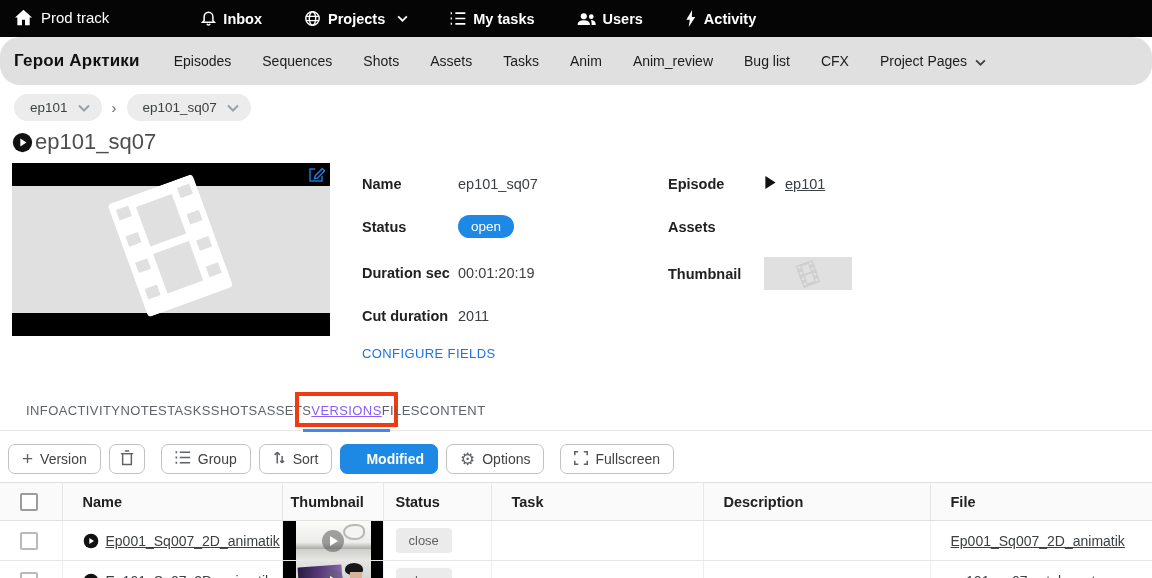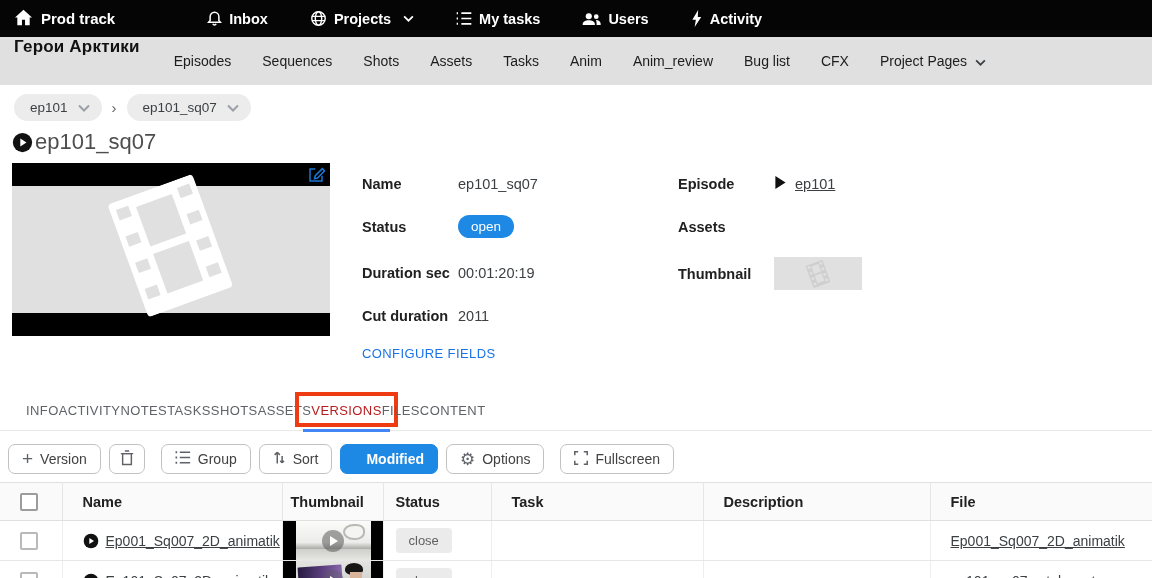--- a/index.html
+++ b/index.html
@@ -2,27 +2,27 @@
 <html><head>
 <meta charset="utf-8">
 <style>
   * { margin:0; padding:0; box-sizing:border-box; }
   html,body { width:1152px; height:578px; overflow:hidden; background:#fff;
     font-family:"Liberation Sans","DejaVu Sans",sans-serif; color:#212121; }
 
   
   .topnav { height:37px; background:#050505; display:flex; align-items:center;
     padding:0 14px; color:#fff; }
-  .brand { display:flex; align-items:center; gap:8px; font-weight:bold; font-size:15px; }
+  .brand { display:flex; align-items:flex-start; gap:8px; font-weight:normal; font-size:15px; }
   .topnav-items { display:flex; align-items:center; gap:42px; margin-left:92px; }
   .topnav-item { display:flex; align-items:center; gap:7px; font-size:14.5px; font-weight:bold; cursor:pointer; }
   .topnav-item svg { display:block; }
 
   
-  .projectnav { height:48px; background:#e0e0e0; display:flex; padding:0 14px; }
+  .projectnav { height:48px; background:#e0e0e0; display:flex; align-items:center; padding:0 14px;border-radius:20px; }
   .projectnav-title { font-size:17px; font-weight:bold; color:#111; letter-spacing:.2px; }
   .projectnav-items { display:flex; align-items:center; gap:31px; margin-left:34px; }
   .projectnav-item { font-size:14px; color:#1c1c1c; cursor:pointer; }
   .pages-dd { display:flex; align-items:center; gap:8px; }
 
   
   .breadcrumbs { display:flex; align-items:center; gap:10px; padding:9px 14px 4px 14px; }
   .crumb { background:#ececec; border-radius:14px; height:27px; display:flex; align-items:center;
     gap:10px; padding:0 12px 0 16px; font-size:13.5px; color:#3c4043; cursor:pointer; }
   .crumb-sep { color:#5f6368; font-size:15px; }
@@ -35,37 +35,37 @@
   .details { display:flex; padding:6px 0 0 12px; }
   .player { width:318px; height:173px; background:#e0e0e0; position:relative; flex:none; }
   .player .bar { position:absolute; left:0; right:0; height:23px; background:#000; }
   .player .bar.top { top:0; } .player .bar.bottom { bottom:0; }
   .player .edit { position:absolute; top:3px; right:5px; cursor:pointer; z-index:2; }
   .film-wrap { position:absolute; left:50%; top:50%; transform:translate(-50%,-52%) rotate(-20deg); }
   .film-shadow { position:absolute; left:18%; bottom:-28px; width:70%; height:8px; background:rgba(0,0,0,.18);
     border-radius:50%; filter:blur(2px); transform:rotate(20deg); }
 
   .fields-col { margin-left:32px; width:300px; padding-top:8px; }
-  .fields-col.right { margin-left:16px; width:290px; }
+  .fields-col.right { margin-left:6px; width:290px; }
   .frow { display:flex; align-items:center; min-height:25px; margin-bottom:18px; }
   .flabel { width:96px; font-weight:bold; font-size:14.5px; color:#212121; flex:none; }
   .fvalue { font-size:14.5px; color:#3c4043; }
   .pill { background:#1e88e5; color:#fff; font-size:13.5px; border-radius:13px; padding:4px 13px; cursor:pointer; }
   .configure { color:#1a73e8; font-size:13px; letter-spacing:.4px; margin-top:12px; cursor:pointer; }
   .ep-link { display:flex; align-items:center; gap:9px; }
   .ep-link a { color:#3c4043; font-size:14.5px; text-decoration:underline; cursor:pointer; }
   .mini-thumb { width:88px; height:33px; background:#e0e0e0; display:flex; align-items:center;
     justify-content:center; }
 
   
   .tabsbar { margin-top:29px; height:41px; border-bottom:1px solid #e8e8e8; display:flex;
     align-items:center; padding-left:26px; position:relative; }
   .tab { font-size:13px; color:#5f6368; letter-spacing:.4px; cursor:pointer; position:relative;
     height:41px; display:flex; align-items:center; }
-  .tab.active { color:#b91c1c; }
+  .tab.active { color:#8b5cf6;text-decoration:underline; }
   .tab.active .underline { position:absolute; left:-8px; right:-8px; bottom:-1px; height:3px; background:#4285f4; }
   .annotation-box { position:absolute; left:-16px; right:-16px; top:2px; bottom:4px;
     border:4px solid #ee3b12; pointer-events:none; }
 
   
   .toolbar { display:flex; align-items:center; padding:13px 0 0 8px; gap:8px; }
   .btn { display:flex; align-items:center; gap:7px; border:1px solid #c2c2c2; border-radius:7px;
     background:#fff; height:30px; padding:0 13px; font-size:14px; color:#424242; cursor:pointer;
     font-family:inherit; }
   .btn.icon-only { padding:0 10px; }

